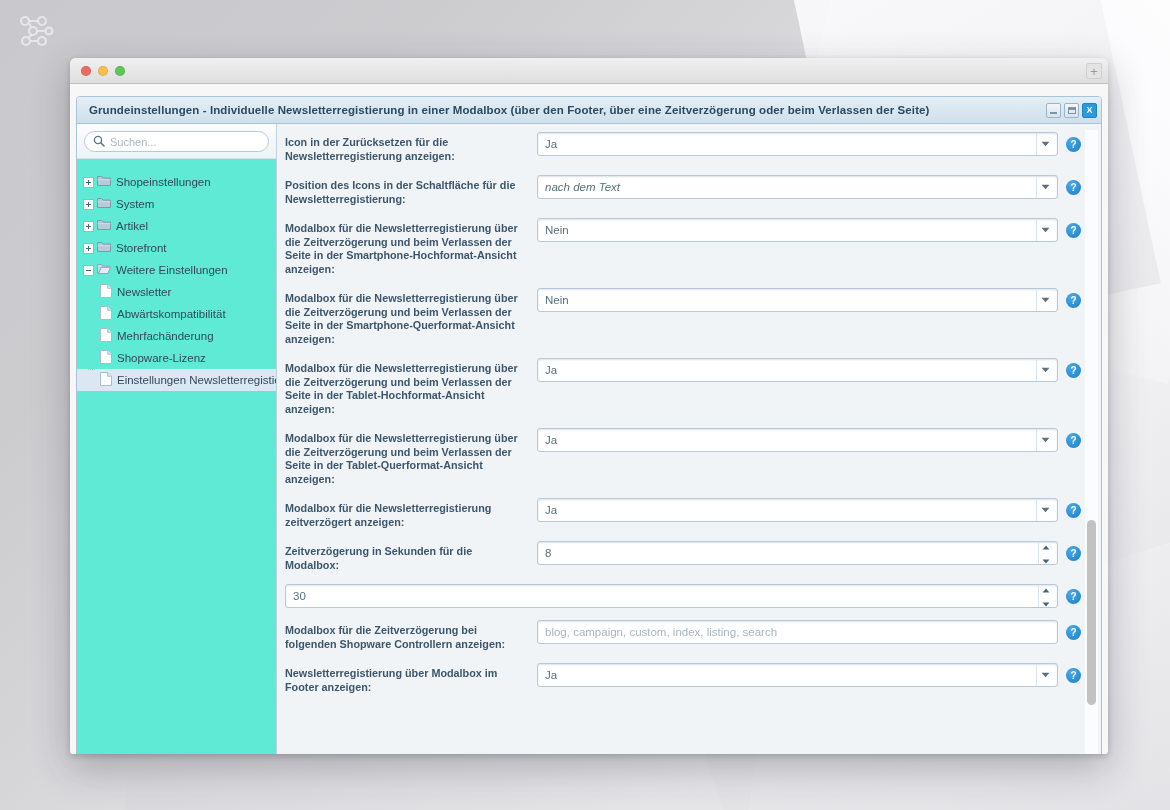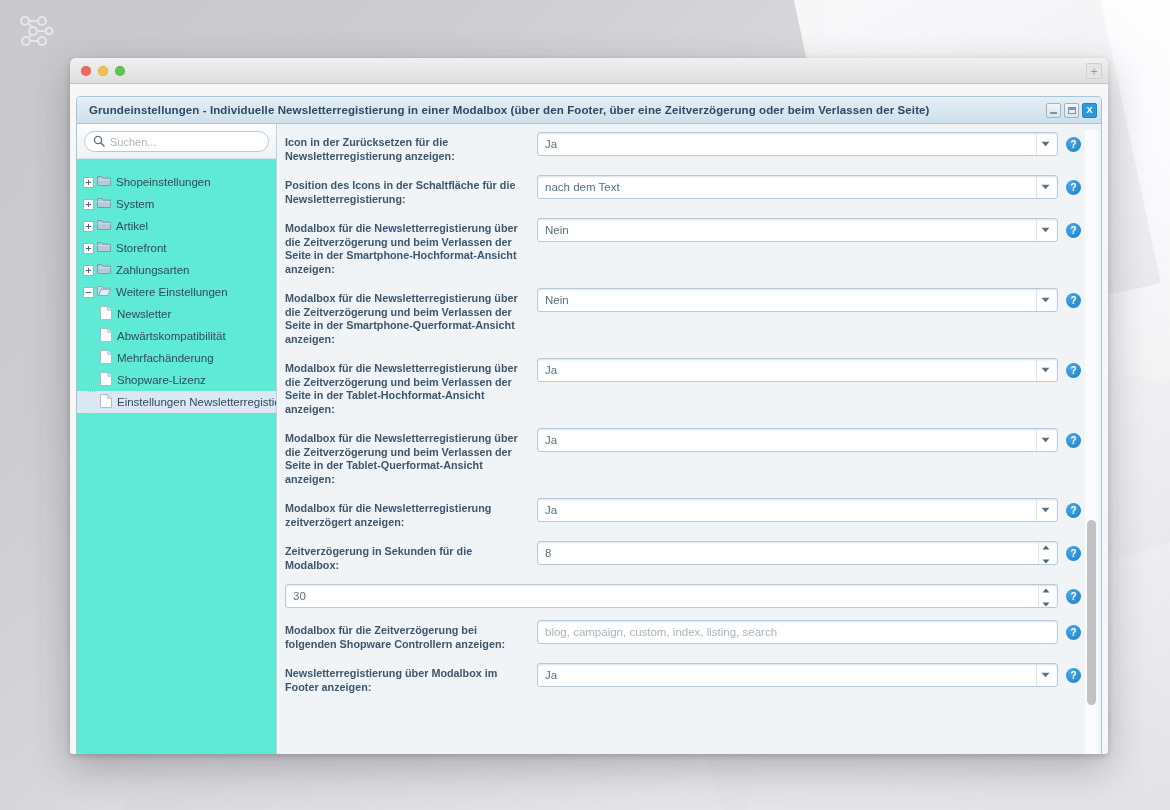--- a/index.html
+++ b/index.html
@@ -341,28 +341,20 @@
             </div>
             <div class="node">
               <span class="toggle plus"></span>
               <span class="ico-folder"><svg width="14" height="12" viewBox="0 0 14 12">
                   <path d="M0.5 10.5V1.5h4.2l1.3 1.6h7.5v7.4z" fill="#b8cada" stroke="#7f98ab" stroke-width="1"></path>
                   <path d="M0.5 4.2h13v1H0.5z" fill="#cfdce6"></path>
                 </svg></span>
               <span>Storefront</span>
             </div>
             <div class="node">
-              <span class="toggle plus"></span>
-              <span class="ico-folder"><svg width="14" height="12" viewBox="0 0 14 12">
-                  <path d="M0.5 10.5V1.5h4.2l1.3 1.6h7.5v7.4z" fill="#b8cada" stroke="#7f98ab" stroke-width="1"></path>
-                  <path d="M0.5 4.2h13v1H0.5z" fill="#cfdce6"></path>
-                </svg></span>
-              <span>Zahlungsarten</span>
-            </div>
-            <div class="node">
               <span class="toggle minus"></span>
               <span class="ico-folder"><svg width="14" height="12" viewBox="0 0 14 12">
                   <path d="M0.5 10.5V1.5h4l1.3 1.6H13v1.2H4.2L1.6 10.5z" fill="#cfdce6" stroke="#8fa8ba" stroke-width="1"></path>
                   <path d="M1.6 10.5L4.2 4.3H13.5l-2.6 6.2z" fill="#e3edf4" stroke="#8fa8ba" stroke-width="1"></path>
                 </svg></span>
               <span>Weitere Einstellungen</span>
             </div>
             <div class="node">
               <span class="leaf-line"></span>
               <span class="ico-file"><svg width="12" height="14" viewBox="0 0 12 14">
@@ -426,21 +418,21 @@
                       </span>
                     </div>
                     <div class="help">?</div>
                   </div>
                 </div>
               </div>
               <div class="row">
                 <div class="lbl">Position des Icons in der Schaltfläche für die Newsletterregistierung:</div>
                 <div class="fld">
                   <div style="display: flex; align-items: flex-start; width: 100%;">
-                    <div class="inp" style="flex: 1 1 0%; min-width: 0px;">
+                    <div class="inp" style="flex: 1 1 0%; min-width: 0px; font-style: italic;">
                       <span class="val">nach dem Text</span>
                       <span class="caret">
                         <svg width="9" height="6" viewBox="0 0 9 6">
                           <path d="M0.5 0.8h8l-4 4.4z" fill="#5a7282"></path>
                         </svg>
                       </span>
                     </div>
                     <div class="help">?</div>
                   </div>
                 </div>

